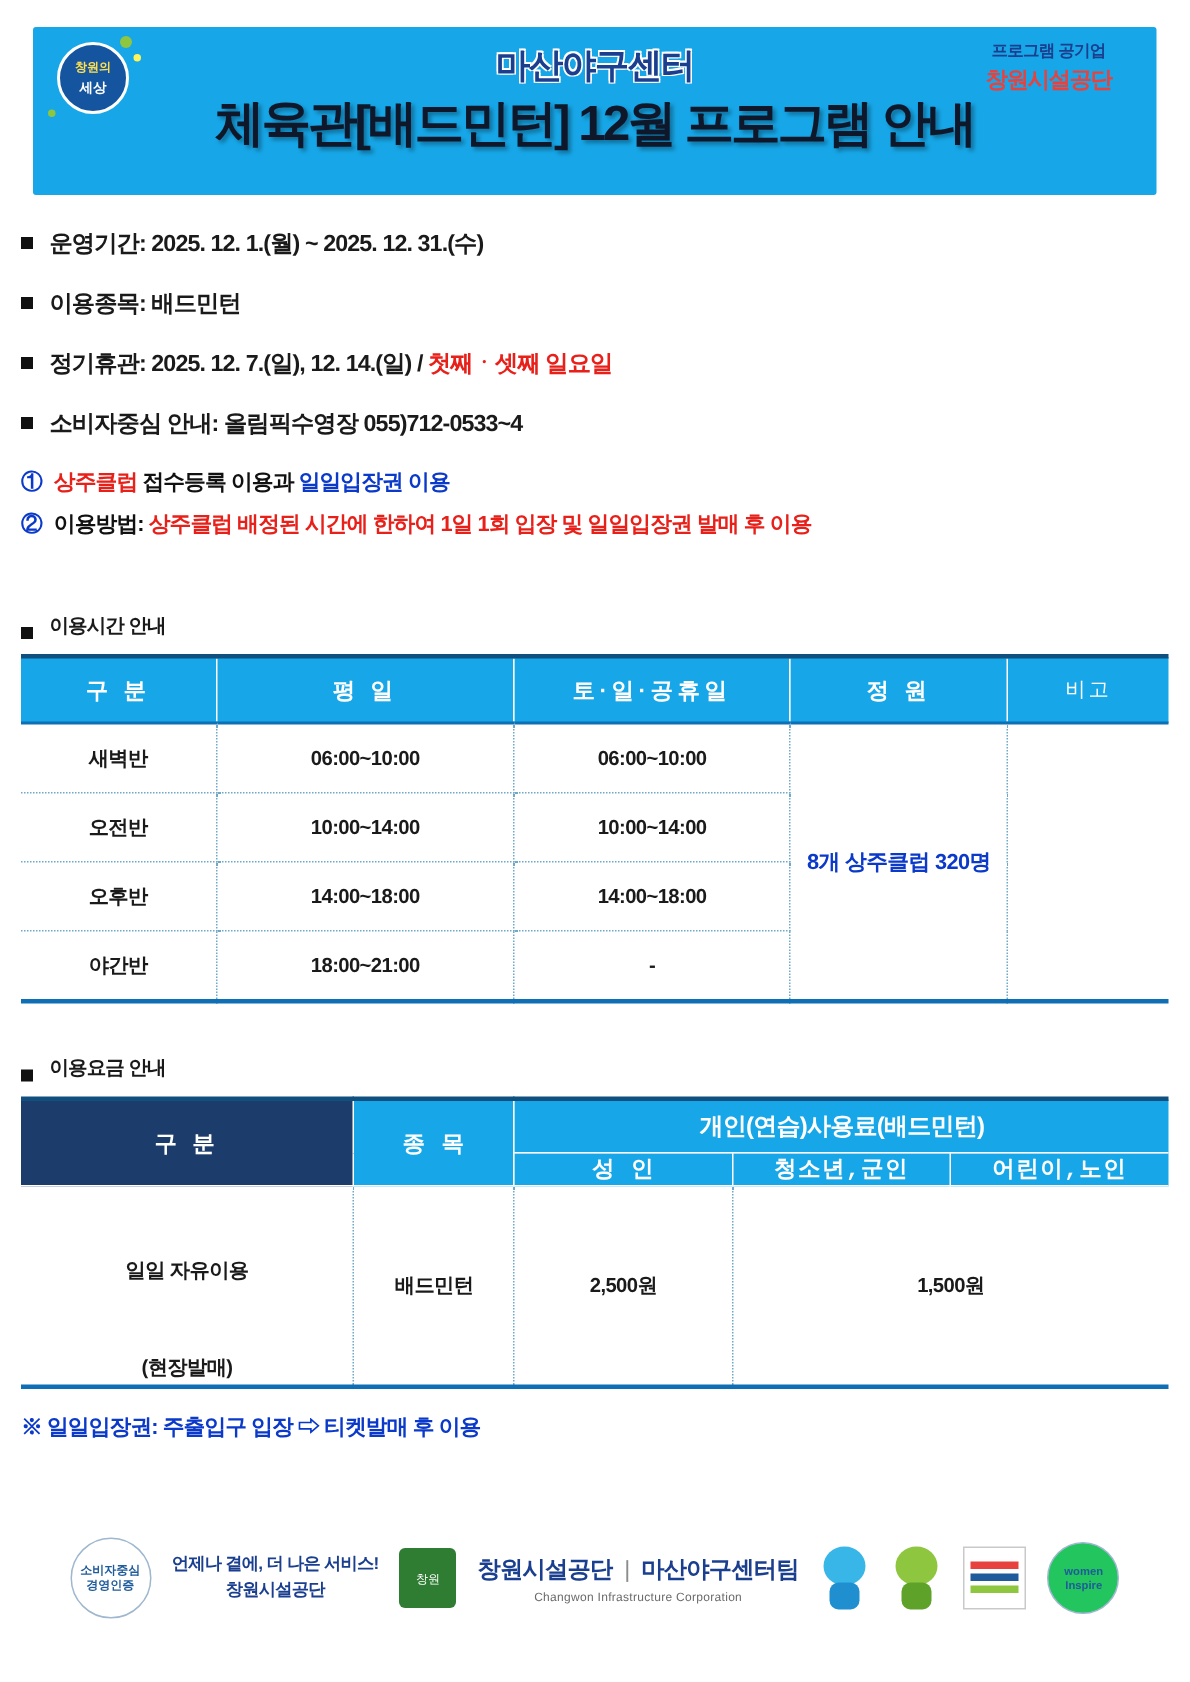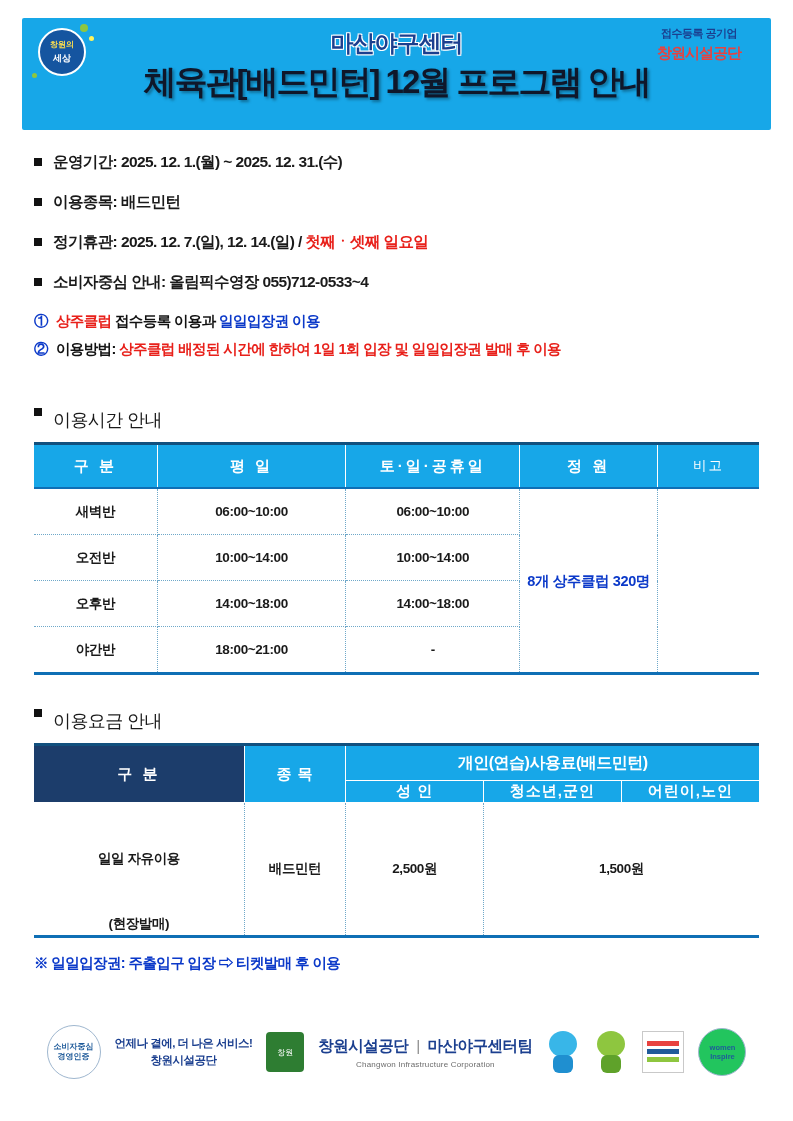--- a/index.html
+++ b/index.html
@@ -109,21 +109,21 @@
   .logo-right .lr2 {
     margin-top: 3px;
     font-size: 15px;
     font-weight: bold;
     color: #e8423f;
     letter-spacing: -1px;
   }
 
   
   .content {
-    padding: 0 34px;
+    padding: 0 14px;
   }
   ul.bullets {
     list-style: none;
     margin: 22px 0 0 0;
     padding: 0;
   }
   ul.bullets li {
     display: flex;
     align-items: flex-start;
     margin-bottom: 19px;
@@ -159,23 +159,23 @@
   }
   ol.numbered li .num {
     color: #0b39c9;
     margin-right: 8px;
     flex: 0 0 auto;
   }
 
   
   .sec-head {
     display: flex;
-    align-items: flex-start;
-    font-size: 18px;
-    font-weight: normal;
+    align-items: flex-end;
+    font-size: 13px;
+    font-weight: bold;
     letter-spacing: -0.6px;
     margin: 0 0 10px 0;
   }
   .spacer-lg { height: 40px; }
   .spacer-md { height: 34px; }
 
   
   table {
     border-collapse: collapse;
     width: 100%;
@@ -228,20 +228,21 @@
   }
   .t-fee th.dark {
     background: #1c3d6b;
     font-size: 15px;
     letter-spacing: 3px;
   }
   .t-fee th.cyan {
     background: #17a7e8;
     font-size: 15px;
     letter-spacing: 1px;
+    font-family: Liberation Mono, monospace;
   }
   .t-fee th.cyan-top {
     background: #17a7e8;
     font-size: 16px;
     letter-spacing: -0.5px;
     height: 32px;
   }
   .t-fee th.noright { border-right: none; }
   .t-fee td {
     text-align: center;
@@ -392,21 +393,21 @@
       <div class="t1">창원의</div>
       <div class="t2">세상</div>
     </div>
     <div class="dot d3"></div>
   </div>
 
   <div class="header-title-small">마산야구센터</div>
   <div class="header-title-main">체육관[배드민턴] 12월 프로그램 안내</div>
 
   <div class="logo-right">
-    <div class="lr1">접수등록 공기업</div>
+    <div class="lr1">프로그램 공기업</div>
     <div class="lr2">창원시설공단</div>
   </div>
 </div>
 
 <div class="content">
 
   <ul class="bullets">
     <li>
       <span class="sq"></span>
       <span><span>운영기간:</span><span> 2025. 12. 1.(월) ~ 2025. 12. 31.(수)</span></span>

